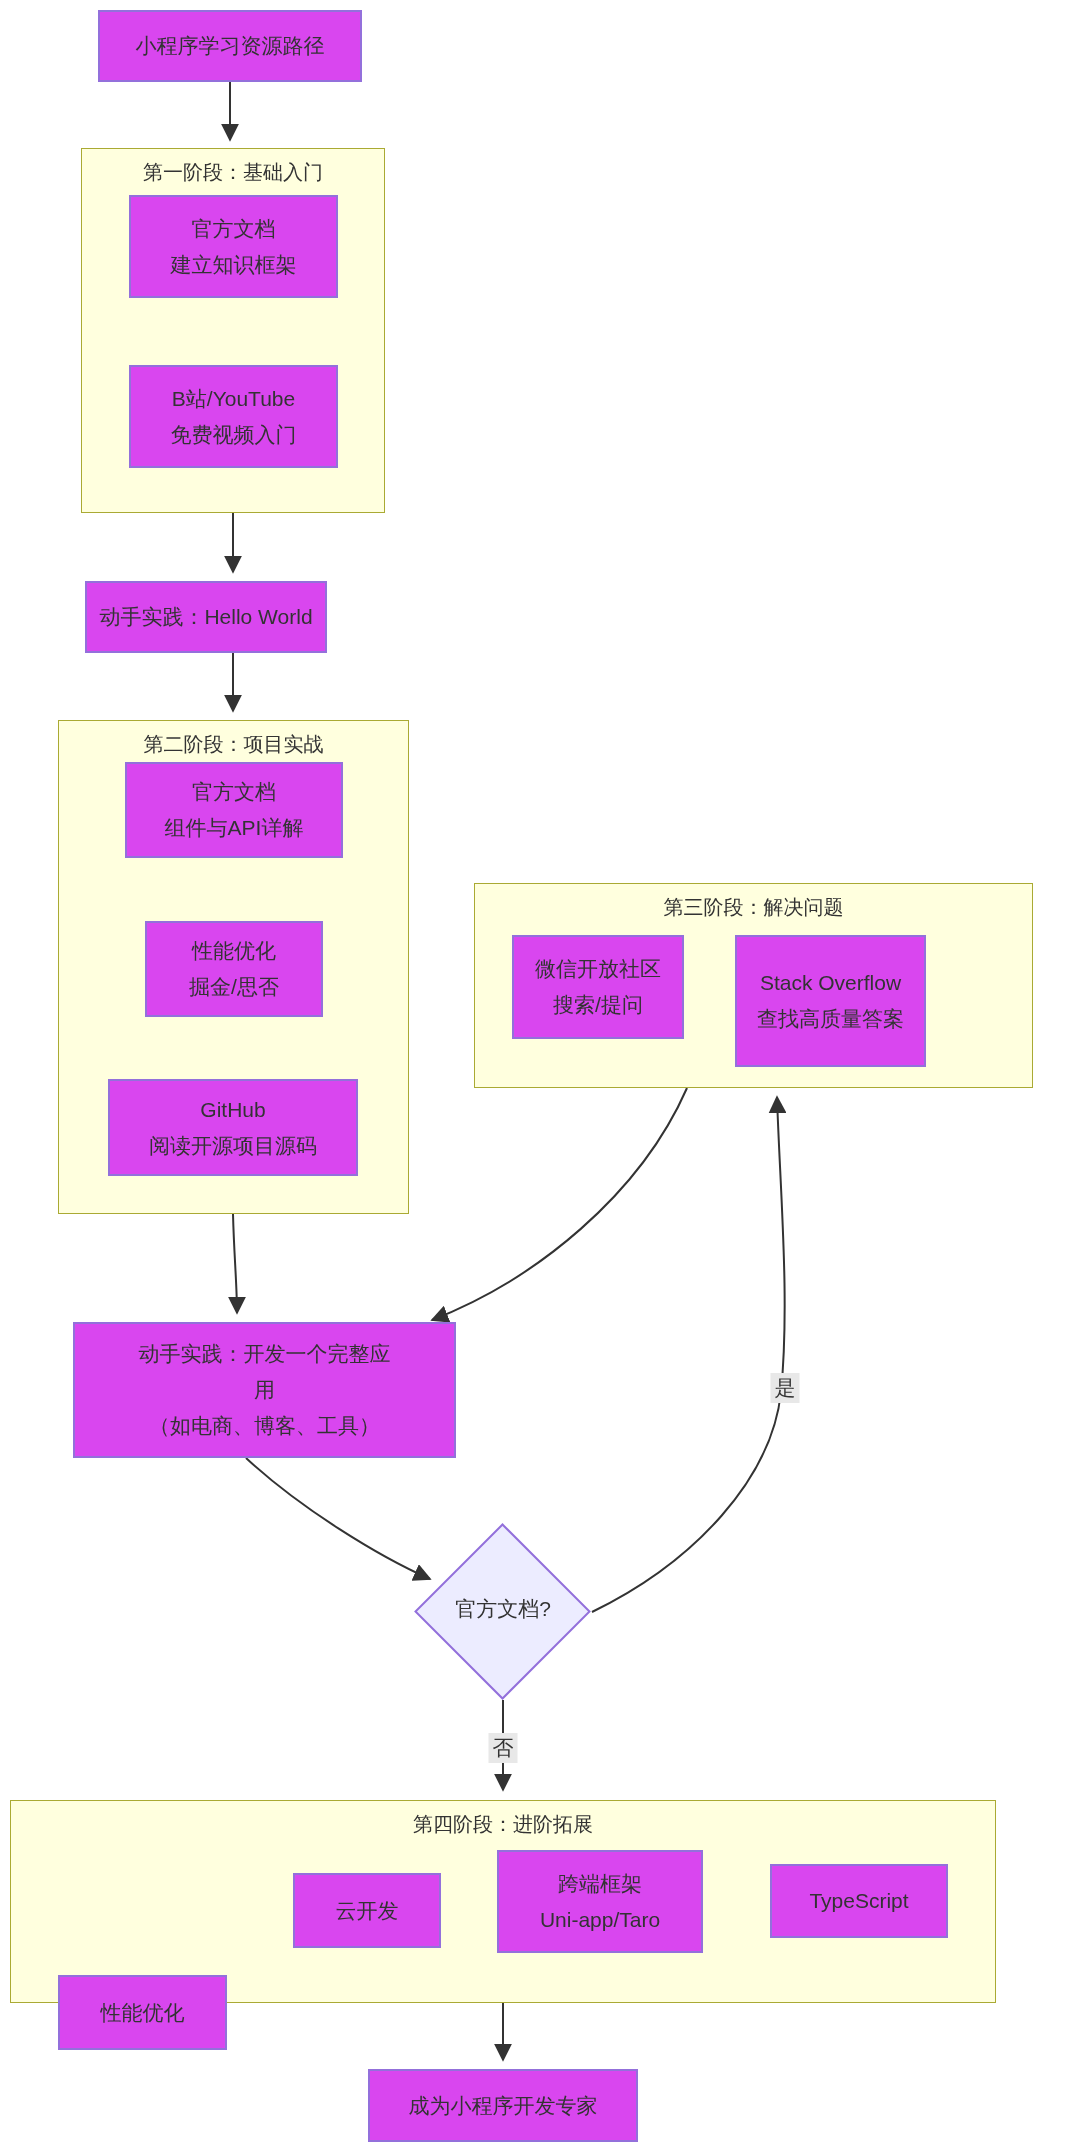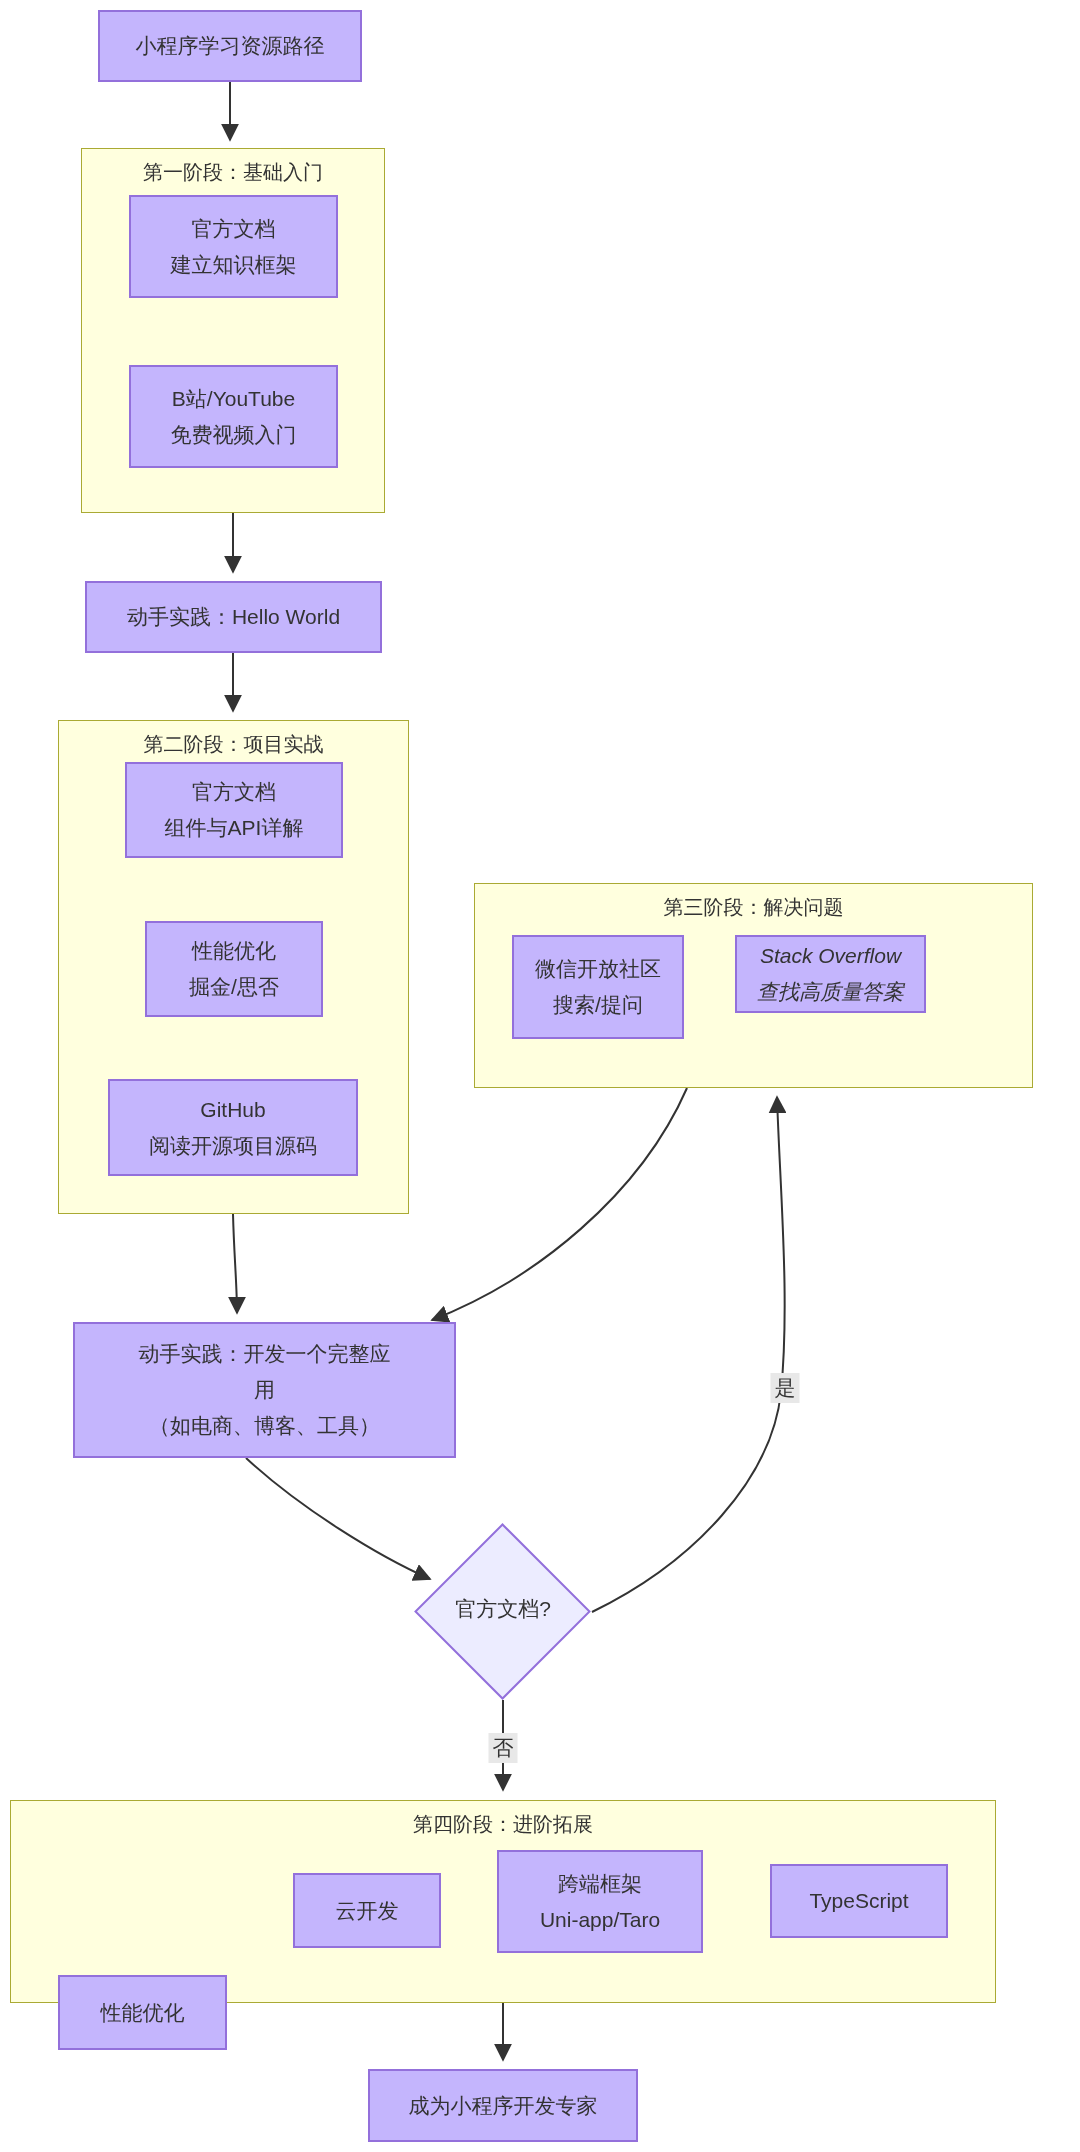--- a/index.html
+++ b/index.html
@@ -8,21 +8,21 @@
     width:1080px;
     height:2152px;
     background:#ffffff;
     font-family:"Liberation Sans","DejaVu Sans",sans-serif;
     color:#333333;
     overflow:hidden;
   }
   .edges{position:absolute;left:0;top:0;width:1080px;height:2152px;}
   .node{
     position:absolute;
-    background:#c4b5fd;
+    background:#d946ef;
     border:2px solid #9370DB;
     box-sizing:border-box;
     display:flex;
     flex-direction:column;
     align-items:center;
     justify-content:center;
     text-align:center;
     font-size:21px;
     line-height:36px;
     color:#333333;
@@ -99,21 +99,21 @@
   </div>
   <div class="node" style="left:129px;top:195px;width:209px;height:103px;">
     <span>官方文档</span>
     <span>建立知识框架</span>
   </div>
   <div class="node" style="left:129px;top:365px;width:209px;height:103px;">
     <span>B站/YouTube</span>
     <span>免费视频入门</span>
   </div>
 
-  <div class="node" style="left:85px;top:581px;width:297px;height:72px;">
+  <div class="node" style="left:85px;top:581px;width:242px;height:72px;">
     <span>动手实践：Hello World</span>
   </div>
 
   <div class="cluster" style="left:58px;top:720px;width:351px;height:494px;">
     <div class="cluster-title">第二阶段：项目实战</div>
   </div>
   <div class="node" style="left:125px;top:762px;width:218px;height:96px;">
     <span>官方文档</span>
     <span>组件与API详解</span>
   </div>
@@ -126,21 +126,21 @@
     <span>阅读开源项目源码</span>
   </div>
 
   <div class="cluster" style="left:474px;top:883px;width:559px;height:205px;">
     <div class="cluster-title">第三阶段：解决问题</div>
   </div>
   <div class="node" style="left:512px;top:935px;width:172px;height:104px;">
     <span>微信开放社区</span>
     <span>搜索/提问</span>
   </div>
-  <div class="node" style="left:735px;top:935px;width:191px;height:78px;font-style:italic;">
+  <div class="node" style="left:735px;top:935px;width:191px;height:132px;">
     <span>Stack Overflow</span>
     <span>查找高质量答案</span>
   </div>
 
   <div class="node" style="left:73px;top:1322px;width:383px;height:136px;">
     <span>动手实践：开发一个完整应</span>
     <span>用</span>
     <span>（如电商、博客、工具）</span>
   </div>
 

